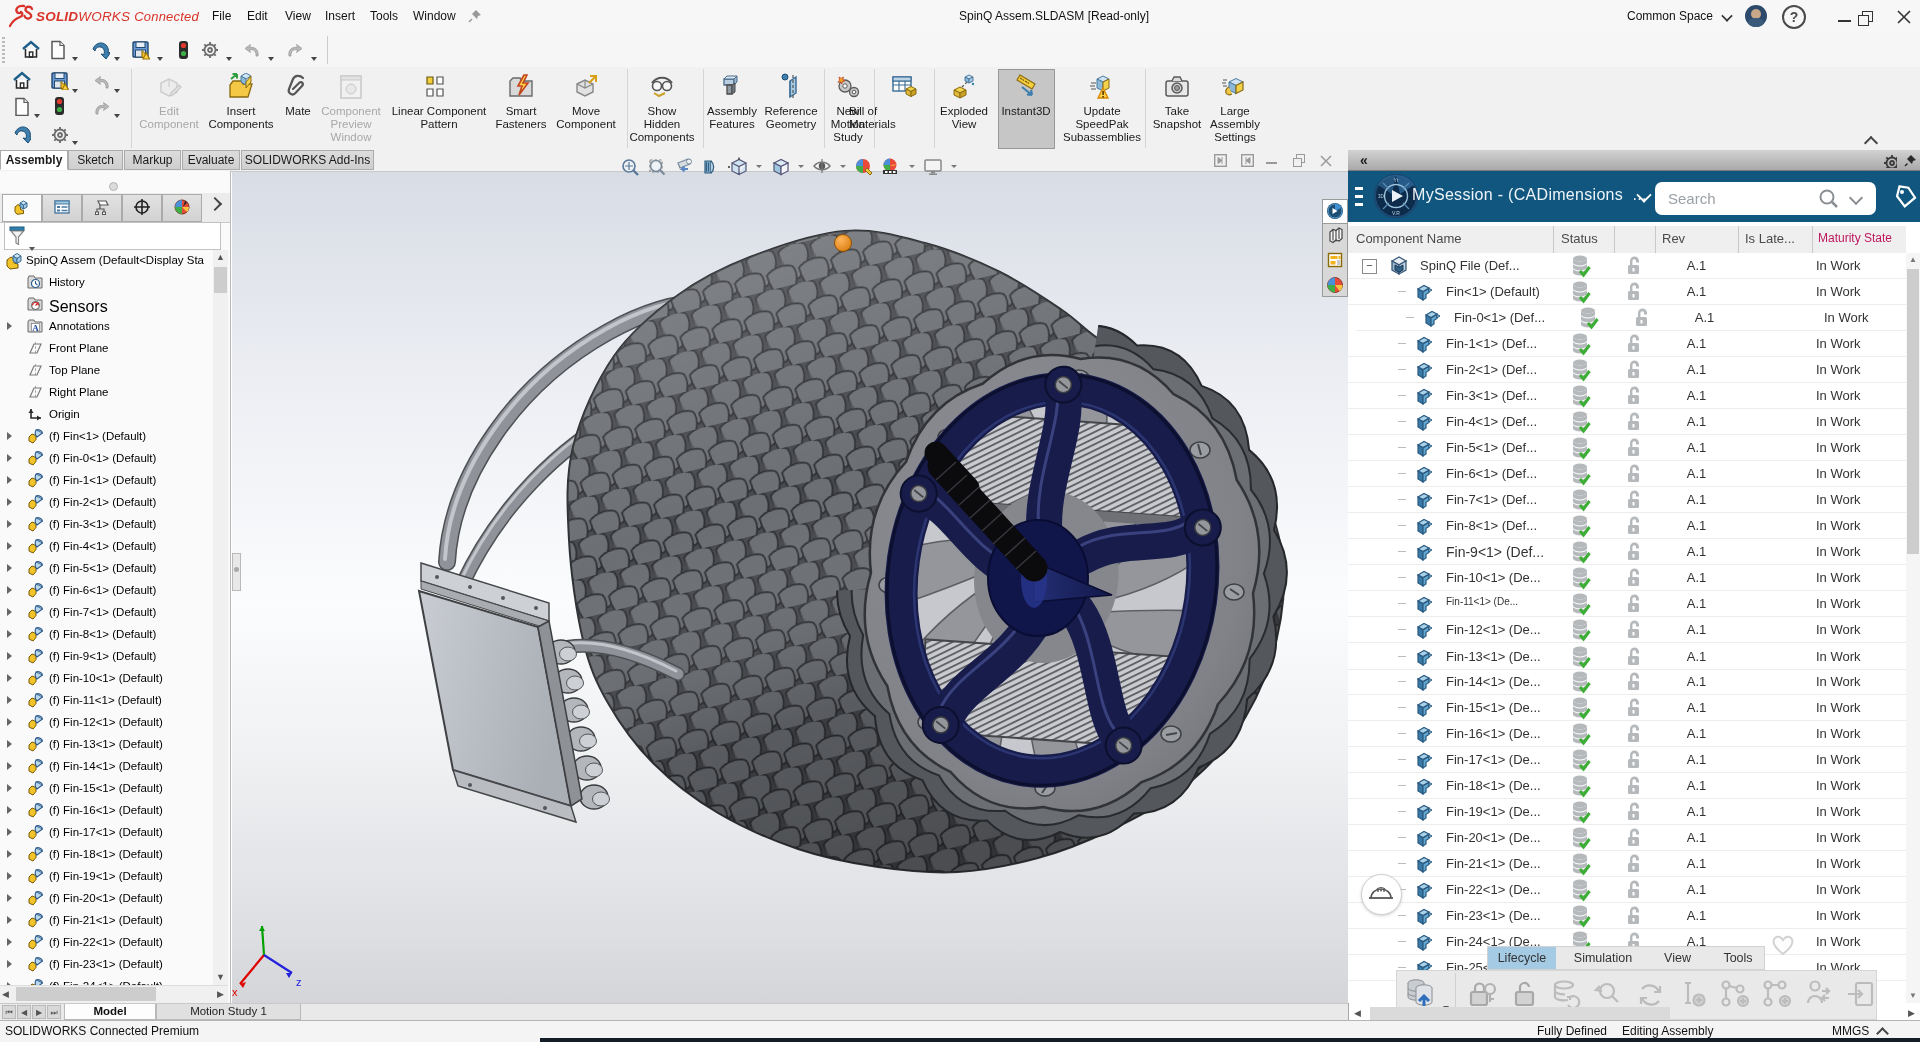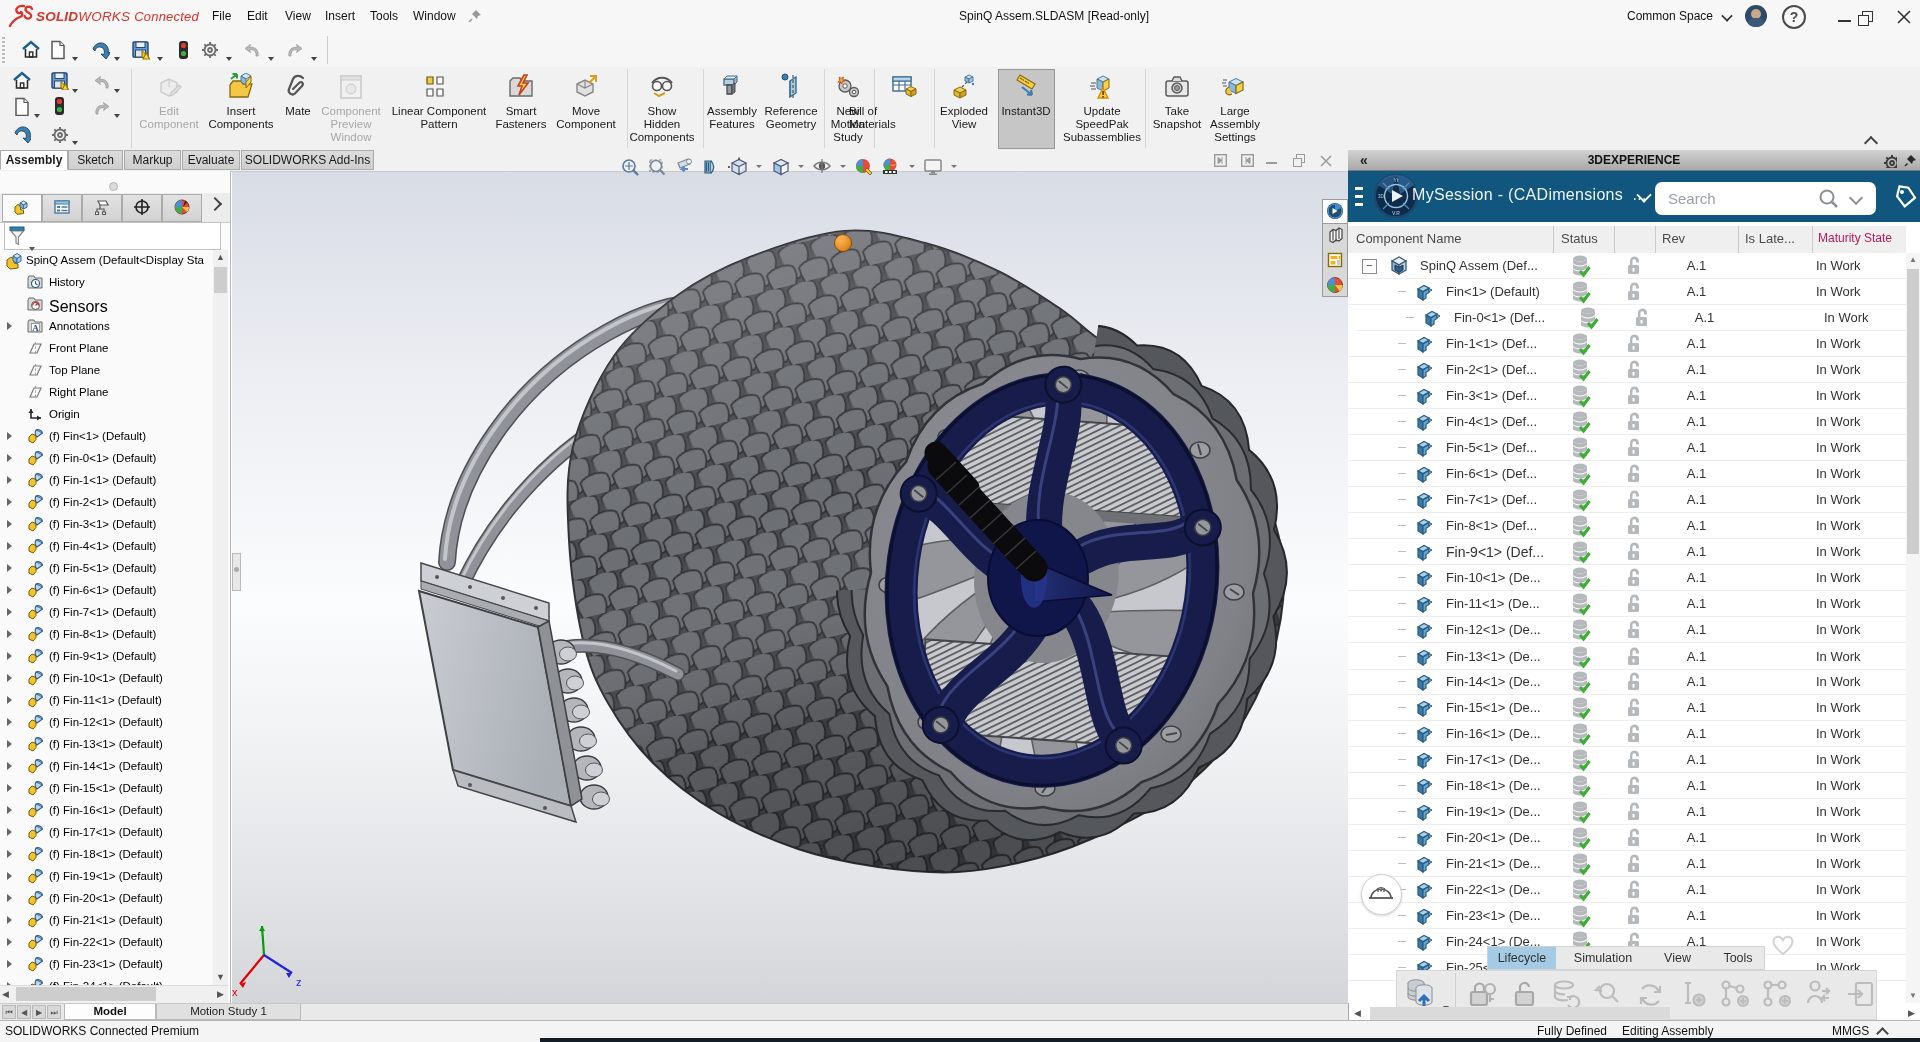--- a/index.html
+++ b/index.html
@@ -911,21 +911,20 @@
     </div>
     <div style="position:absolute;left:0;top:814px;width:228px;height:17px;background:#f0f0f0;border-top:1px solid #dcdcdc">
       <div style="position:absolute;left:2px;top:2px;font-size:9px;color:#555;line-height:13px">◀</div>
       <div style="position:absolute;right:4px;top:2px;font-size:9px;color:#555;line-height:13px">▶</div>
       <div style="position:absolute;left:16px;top:1px;width:140px;height:14px;background:#cdcdcd"></div>
     </div>
   </div>
 <div style="position:absolute;left:1348px;top:150px;width:1px;height:870px;background:#a8a8a8"></div>
 <div style="position:absolute;left:1348px;top:150px;width:572px;height:21px;background:linear-gradient(#d2d2d2,#a9a9a9);border-bottom:1px solid #7a7a7a;box-sizing:border-box">
     <div style="position:absolute;left:12px;top:2px;font-size:14px;font-weight:bold;color:#222">«</div>
-    <div style="position:absolute;left:0;top:3px;width:100%;text-align:center;font-size:12px;font-weight:bold;color:#111">3DEXPERIENCE</div>
     <svg width="15" height="15" viewBox="0 0 15 15" style="position:absolute;left:534px;top:3px;">
       <g fill="none" stroke="#3a3a3a" stroke-width="1.8">
         <circle cx="10" cy="10" r="5.5"></circle>
         <circle cx="10" cy="10" r="2"></circle>
         <path d="M10,2 V4.5 M10,15.5 V18 M2,10 H4.5 M15.5,10 H18 M4.3,4.3 L6,6 M14,14 L15.7,15.7 M15.7,4.3 L14,6 M6,14 L4.3,15.7"></path>
       </g>
     </svg>
     <svg width="13" height="13" viewBox="0 0 13 13" style="position:absolute;left:556px;top:4px">
       <path d="M7,1 l5,5 -3,1 -1,3 -5,-5 Z" fill="#2a2a2a"></path>
       <line x1="3.5" y1="9.5" x2="1" y2="12" stroke="#2a2a2a" stroke-width="1.5"></line>
@@ -975,21 +974,21 @@
     <div style="position:absolute;left:470px;top:9px;font-size:12px;color:#be185d;white-space:nowrap">Maturity State</div>
     <div style="position:absolute;left:464px;top:4px;width:1px;height:27px;background:#c9c9c9"></div>
     <div style="position:absolute;left:0;top:31px;width:558px;height:26px;border-bottom:1px solid #ededed;box-sizing:border-box">
       <div style="position:absolute;left:14px;top:6px;width:13px;height:13px;border:1px solid #8a8a8a;background:#fff;font-size:11px;line-height:11px;text-align:center;color:#444">−</div>
       <div style="position:absolute;left:39px;top:2px"><svg width="24" height="22" viewBox="0 0 24 22" style="vertical-align:middle">
           <path d="M5,6 l7,-4 7,4 -7,4 z" fill="#e8eef4" stroke="#3a5a7a" stroke-width="1.3"></path>
           <path d="M5,6 v9 l7,4 v-9 z" fill="#9ab4c8" stroke="#3a5a7a" stroke-width="1.3"></path>
           <path d="M19,6 v9 l-7,4 v-9 z" fill="#c2d4e2" stroke="#3a5a7a" stroke-width="1.3"></path>
           <path d="M8,10 l4,2.3 4,-2.3 v5 l-4,2.3 -4,-2.3 z" fill="#2e5f86" stroke="#1d3a52" stroke-width="1"></path>
         </svg></div>
-      <div style="position:absolute;left:72px;top:5px;font-size:13px;color:#333;white-space:nowrap">SpinQ Assem (Def...</div>
+      <div style="position:absolute;left:72px;top:5px;font-size:13px;color:#333;white-space:nowrap">SpinQ File (Def...</div>
       <div style="position:absolute;left:222px;top:1px"><svg width="22" height="24" viewBox="0 0 22 24" style="vertical-align:middle">
           <g fill="#b6b9bc">
             <ellipse cx="10" cy="4.5" rx="7" ry="3"></ellipse>
             <path d="M3,4.5 v4 a7,3 0 0 0 14,0 v-4 a7,3 0 0 1 -14,0"></path>
             <path d="M3,9.5 v4 a7,3 0 0 0 14,0 v-4 a7,3 0 0 1 -14,0"></path>
             <path d="M3,14.5 v4 a7,3 0 0 0 14,0 v-4 a7,3 0 0 1 -14,0"></path>
           </g>
           <path d="M10,17 l3.5,4 6,-8" fill="none" stroke="#3dae35" stroke-width="3"></path>
         </svg></div>
       <div style="position:absolute;left:276px;top:1px"><svg width="20" height="24" viewBox="0 0 20 24" style="vertical-align:middle">
@@ -1313,21 +1312,21 @@
       <div style="position:absolute;left:468px;top:5px;font-size:13px;color:#333">In Work</div>
     </div>
     <div style="position:absolute;left:0;top:369px;width:558px;height:26px;border-bottom:1px solid #ededed;box-sizing:border-box">
       <div style="position:absolute;left:50px;top:12px;width:8px;height:1px;background:#bbb"></div>
       <div style="position:absolute;left:66px;top:2px"><svg width="24" height="22" viewBox="0 0 24 22" style="vertical-align:middle">
           <path d="M4,8 l6,-3.5 5,2.5 -6,3.5 z" fill="#a8d2ea" stroke="#2a5a80" stroke-width="1.2"></path>
           <path d="M4,8 v8 l5,3 v-8 z" fill="#3a7aa8" stroke="#2a5a80" stroke-width="1.2"></path>
           <path d="M9,19 v-8 l6,-3.5 v4 l-3,1.8 v3.7 z" fill="#63a8d0" stroke="#2a5a80" stroke-width="1.2"></path>
           <path d="M15,7.5 l3,1.5 -3,1.8 z" fill="#a8d2ea" stroke="#2a5a80" stroke-width="1"></path>
         </svg></div>
-      <div style="position:absolute;left:98px;top:5px;font-size:13px;color:#333;white-space:nowrap">Fin-11&lt;1&gt; (De...</div>
+      <div style="position:absolute;left:98px;top:5px;font-size:10px;color:#333;white-space:nowrap">Fin-11&lt;1&gt; (De...</div>
       <div style="position:absolute;left:222px;top:1px"><svg width="22" height="24" viewBox="0 0 22 24" style="vertical-align:middle">
           <g fill="#b6b9bc">
             <ellipse cx="10" cy="4.5" rx="7" ry="3"></ellipse>
             <path d="M3,4.5 v4 a7,3 0 0 0 14,0 v-4 a7,3 0 0 1 -14,0"></path>
             <path d="M3,9.5 v4 a7,3 0 0 0 14,0 v-4 a7,3 0 0 1 -14,0"></path>
             <path d="M3,14.5 v4 a7,3 0 0 0 14,0 v-4 a7,3 0 0 1 -14,0"></path>
           </g>
           <path d="M10,17 l3.5,4 6,-8" fill="none" stroke="#3dae35" stroke-width="3"></path>
         </svg></div>
       <div style="position:absolute;left:276px;top:1px"><svg width="20" height="24" viewBox="0 0 20 24" style="vertical-align:middle">

